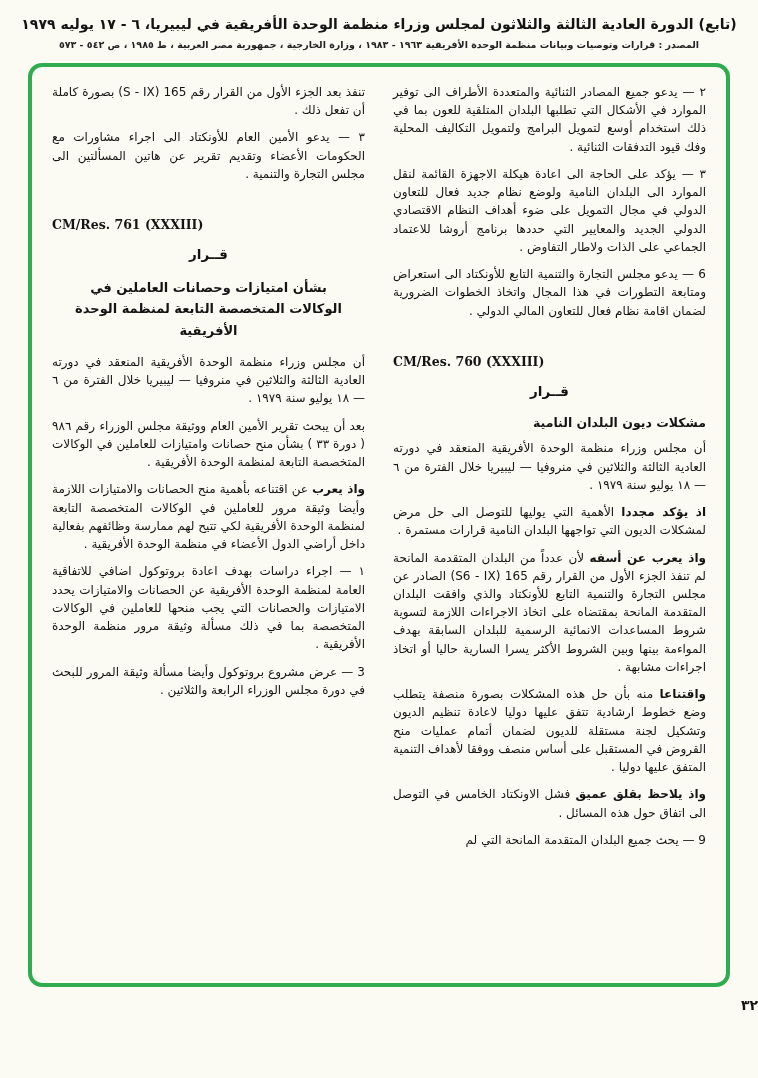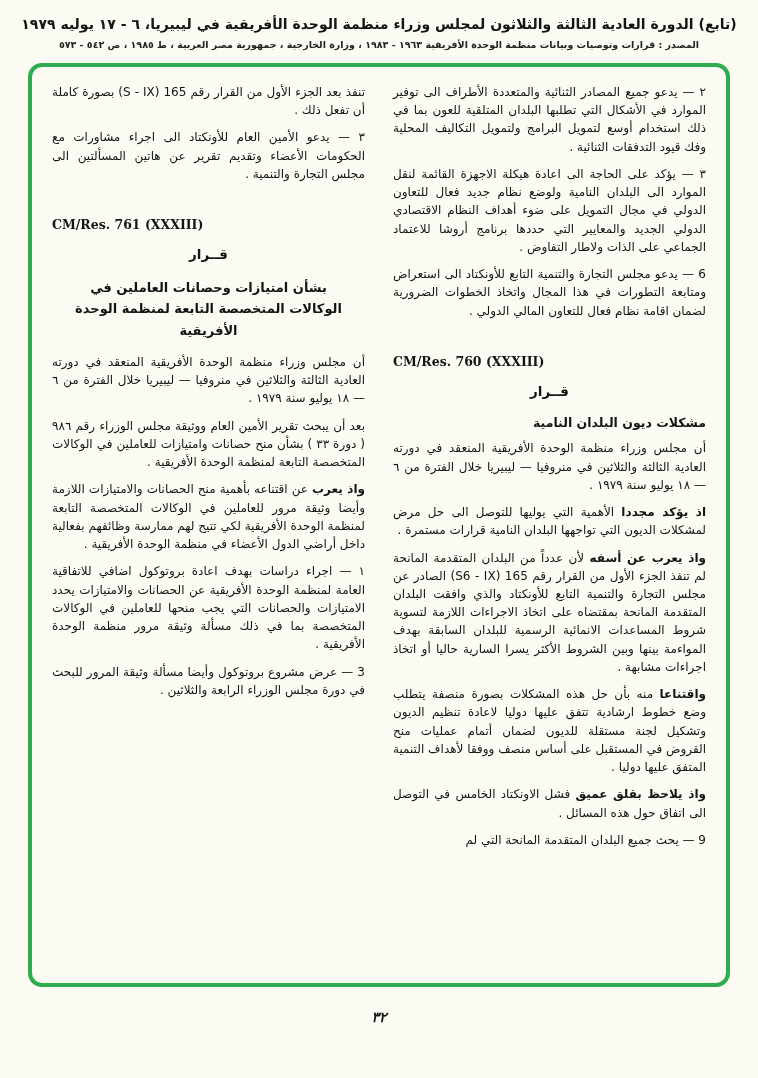--- a/index.html
+++ b/index.html
@@ -40,21 +40,21 @@
     text-align: left;
     font-weight: bold;
     font-size: 12.5px;
     font-family: "DejaVu Serif", serif;
     margin: 32px 0 10px 0;
   }
   .qarar { text-align: center; font-weight: bold; font-size: 13.5px; margin: 2px 0 12px 0; letter-spacing: 1px; }
   .sub-right { font-weight: bold; text-align: right; font-size: 12.5px; margin: 0 0 7px 0; }
   .sub-center { font-weight: bold; text-align: center; font-size: 13px; line-height: 1.65; margin: 0 14px 12px 14px; }
 
-  .page-number { text-align: center; font-weight: bold; font-size: 14px; margin-top: 22px; direction: rtl; font-style: italic; }
+  .page-number { font-weight: bold; font-size: 14px; margin-top: 10px; direction: rtl; }
 </style>
 </head>
 <body>
 
 <div class="page-header">
   <div class="header-line1">(تابع) الدورة العادية الثالثة والثلاثون لمجلس وزراء منظمة الوحدة الأفريقية في ليبيريا، ٦ - ١٧ يوليه ١٩٧٩</div>
   <div class="header-line2">المصدر : قرارات وتوصيات وبيانات منظمة الوحدة الأفريقية ١٩٦٣ - ١٩٨٣ ، وزارة الخارجية ، جمهورية مصر العربية ، ط ١٩٨٥ ، ص ٥٤٢ - ٥٧٣</div>
 </div>
 
 <div class="frame">

